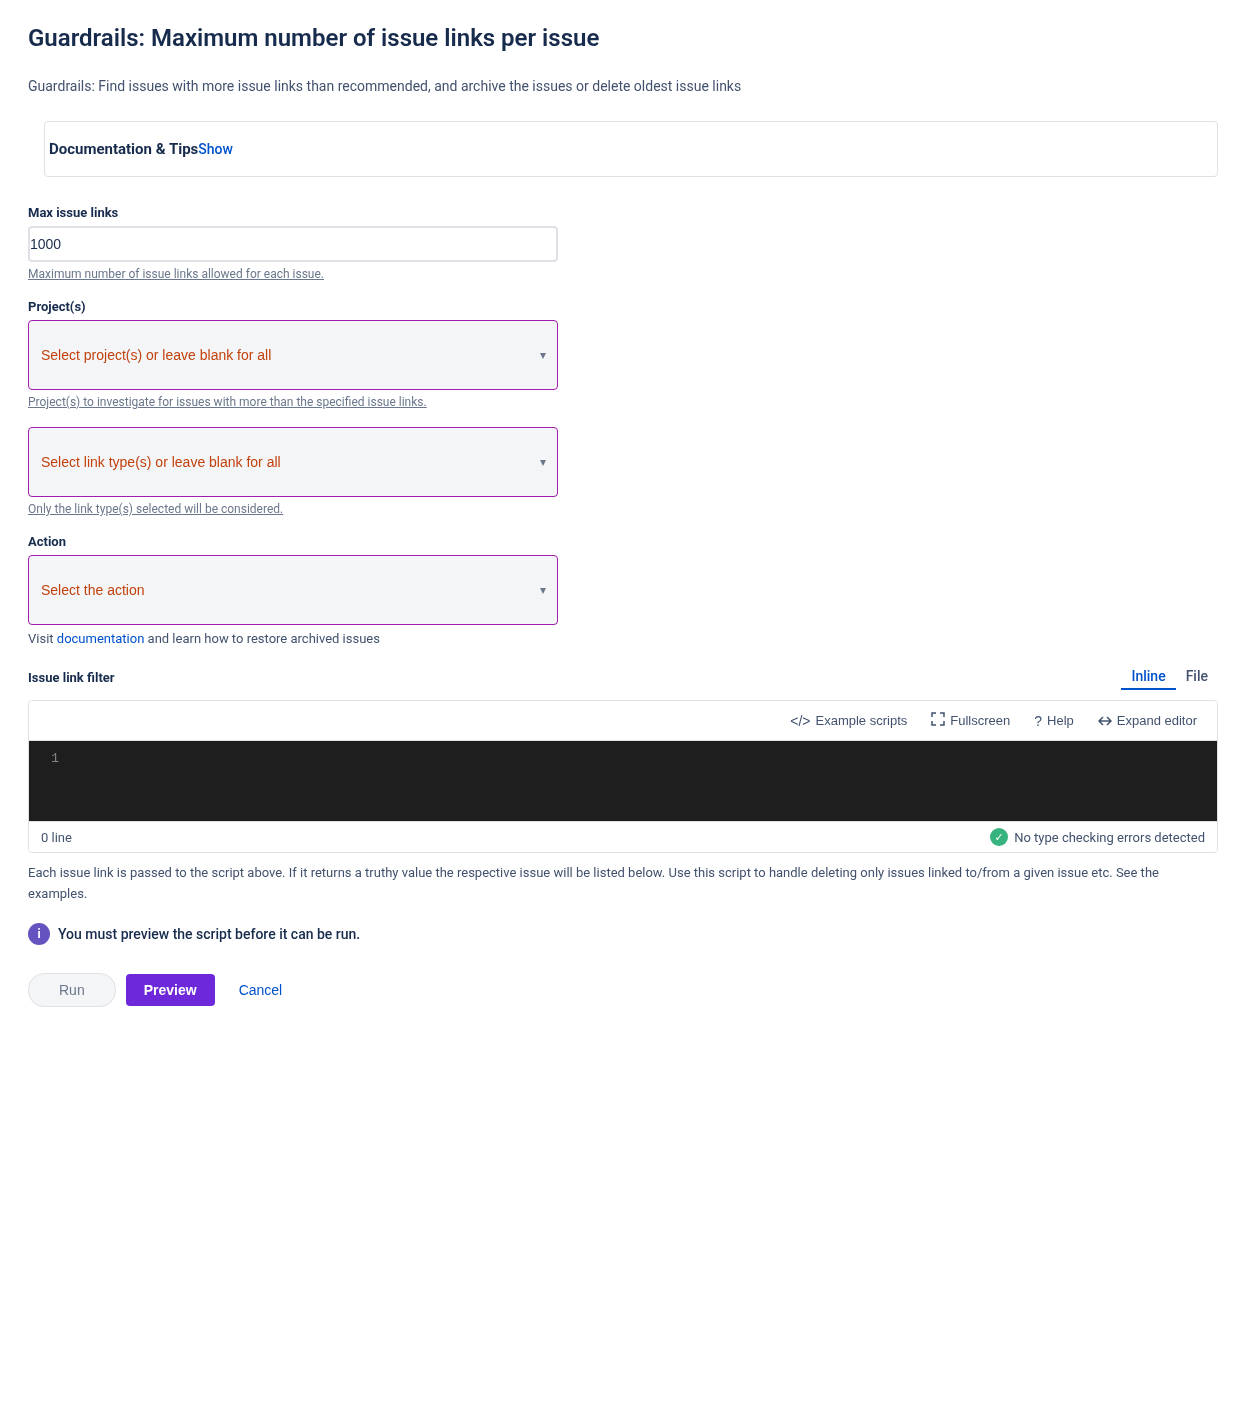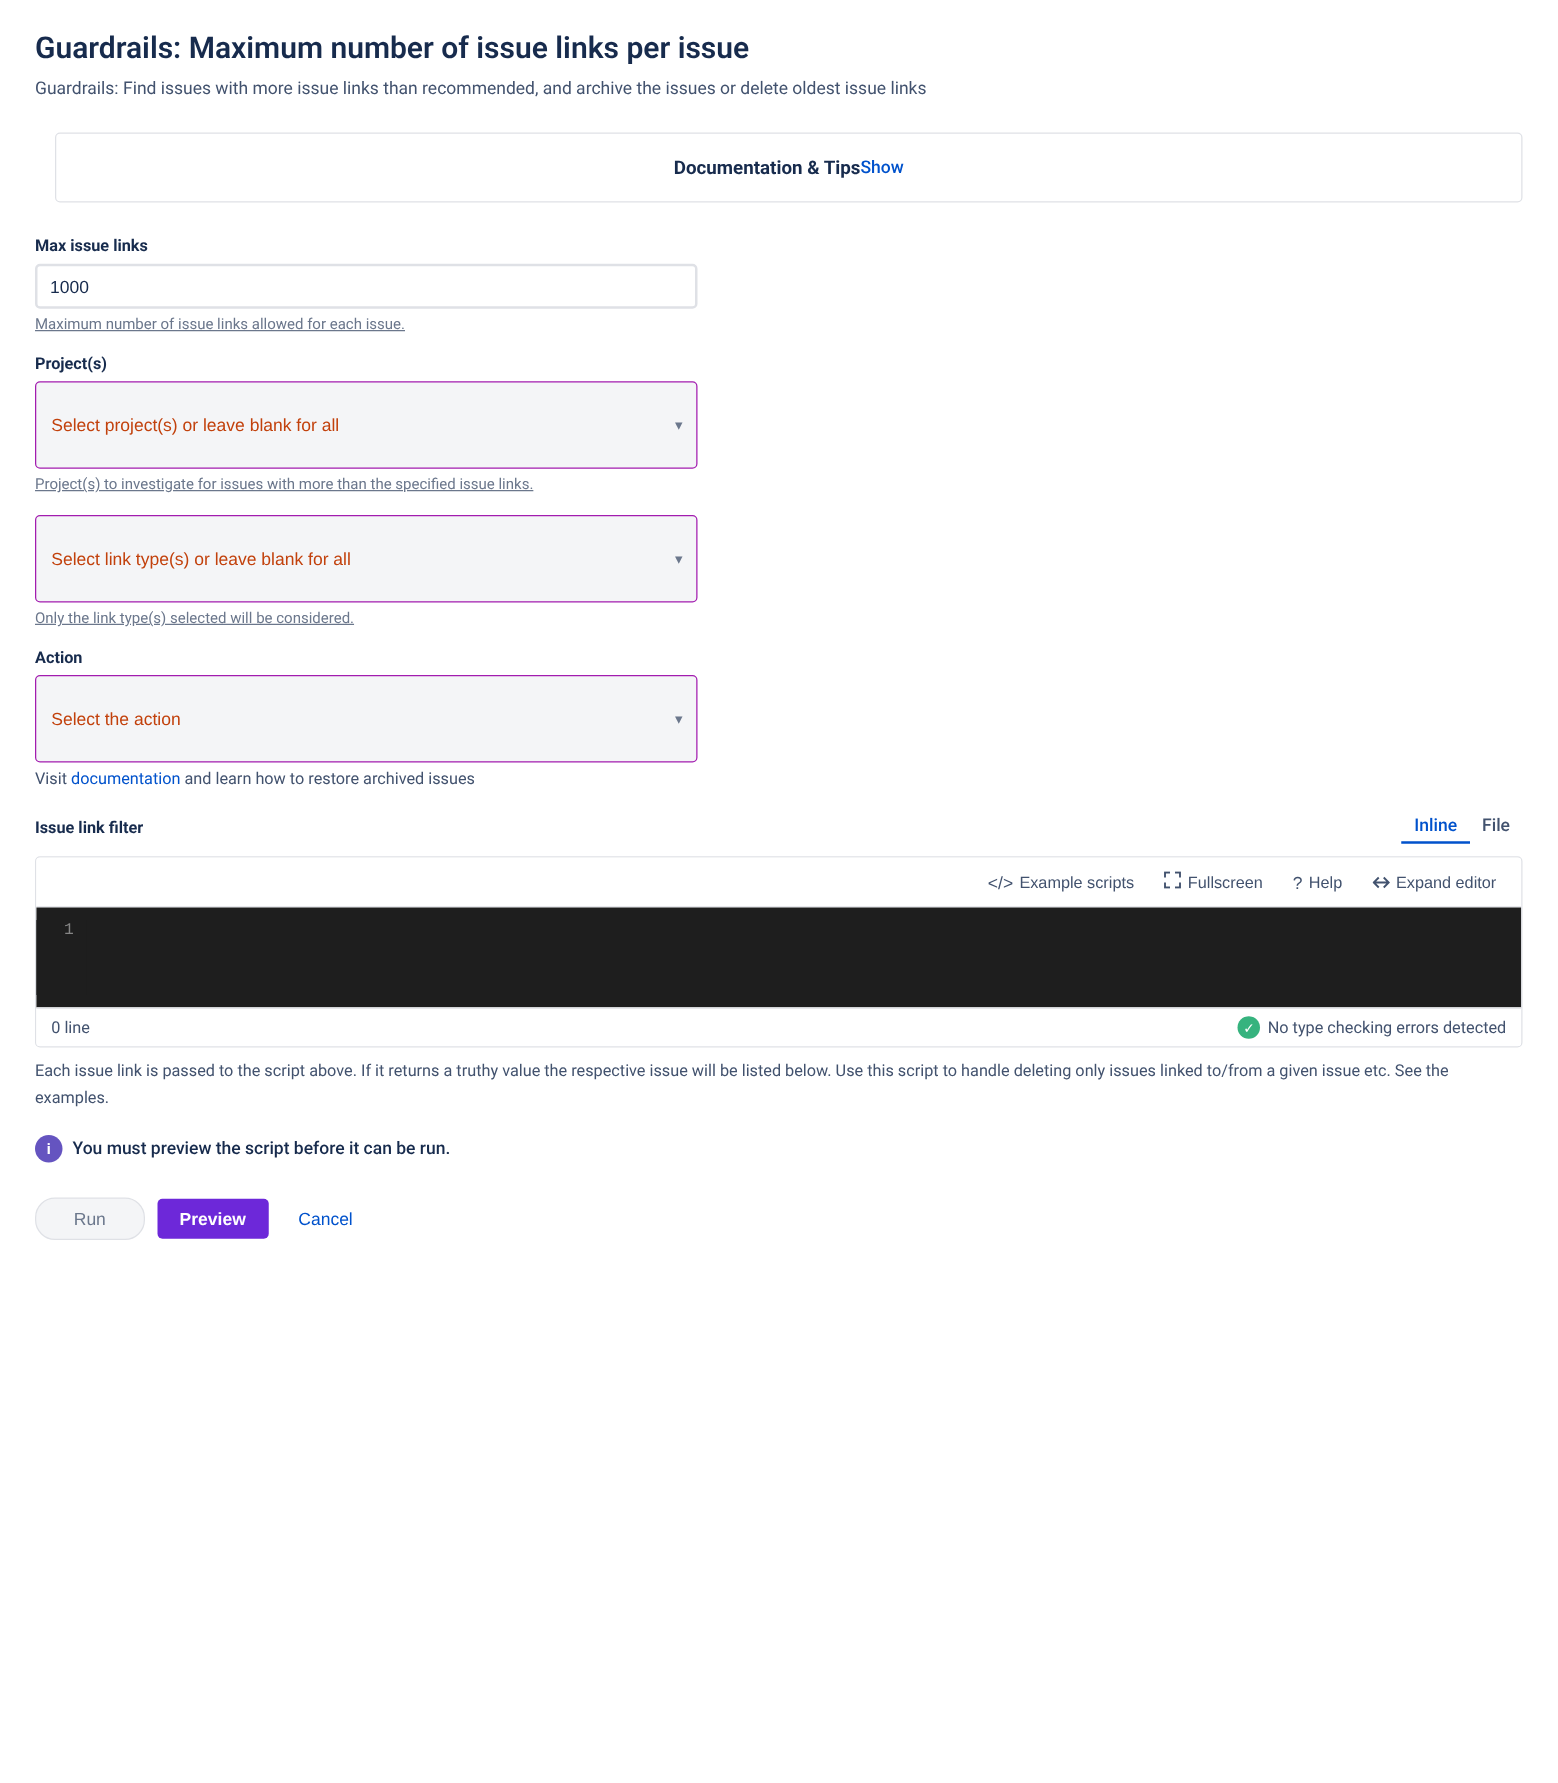--- a/index.html
+++ b/index.html
@@ -8,34 +8,34 @@
       font-size: 14px;
       color: #172b4d;
       background: #fff;
       padding: 24px 28px;
       max-width: 1246px;
     }
     h1 {
       font-size: 24px;
       font-weight: 600;
       color: #172b4d;
-      margin-bottom: 9px;
+      margin-bottom: 24px;
     }
     .subtitle {
       font-size: 14px;
       color: #42526e;
       margin-bottom: 24px;
       line-height: 1.5;
     }
     .docs-box {
       border: 1px solid #dfe1e6;
       border-radius: 4px;
-      padding: 18px 31px;
-      display: flex;
-      justify-content: center;
+      padding: 18px 4px;
+      display: flex;
+      justify-content: flex-start;
       align-items: center;
       margin-bottom: 28px;
       margin-left: 16px;
     }
     .docs-box-title {
       font-weight: 700;
       font-size: 15px;
       color: #172b4d;
     }
     .docs-show-link {
@@ -56,21 +56,21 @@
       display: block;
     }
     .field-hint {
       font-size: 12px;
       color: #6b778c;
       margin-top: 5px;
       text-decoration: underline;
     }
     input[type="text"], input[type="number"] {
       width: 530px;
-      padding: 8px 10px;
+      padding: 8px 0;
       border: 2px solid #dfe1e6;
       border-radius: 4px;
       font-size: 14px;
       color: #172b4d;
       outline: none;
       background: #fff;
     }
     .select-wrapper {
       position: relative;
       width: 530px;

